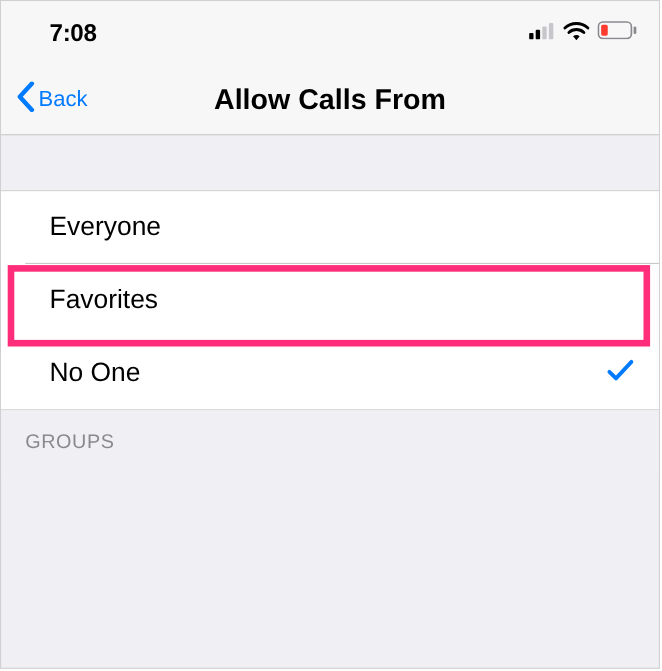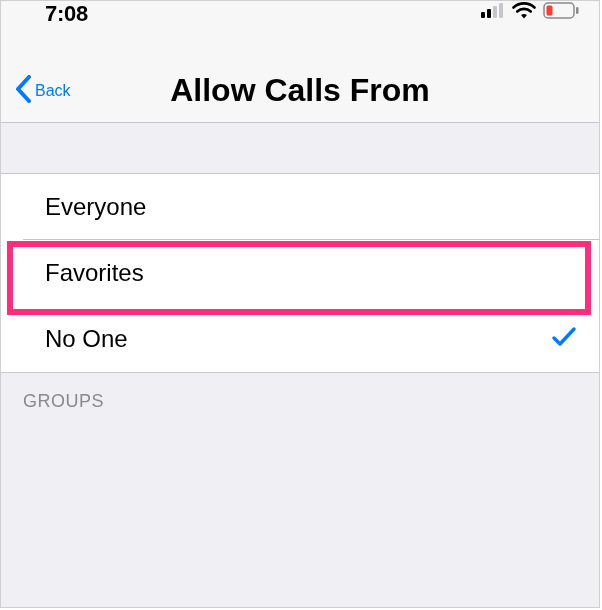--- a/index.html
+++ b/index.html
@@ -20,21 +20,21 @@
       height: 608px;
       border: 1px solid #d0d0d0;
       background: #efeff4;
       position: relative;
     }
     
     .status-bar {
       height: 58px;
       background: #f7f7f8;
       display: flex;
-      align-items: flex-start;
+      align-items: center;
       justify-content: space-between;
       padding: 0 20px 0 44px;
     }
     .status-time {
       font-size: 22px;
       font-weight: 600;
       color: #000;
       letter-spacing: -0.3px;
     }
     .status-right {
@@ -48,34 +48,34 @@
       background: #f7f7f8;
       display: flex;
       align-items: center;
       position: relative;
       border-bottom: 1px solid #c7c7cb;
     }
     .nav-back {
       display: flex;
       align-items: center;
       color: #007aff;
-      font-size: 16px;
+      font-size: 20px;
       position: absolute;
       left: 14px;
       cursor: pointer;
     }
     .nav-back-chevron {
       margin-right: 2px;
     }
     .nav-title {
       position: absolute;
       left: 0;
       right: 0;
       text-align: center;
-      font-size: 32px;
+      font-size: 26px;
       font-weight: 600;
       color: #000;
       pointer-events: none;
     }
     
     .spacer {
       height: 50px;
       background: #efeff4;
     }
     .group-header {

